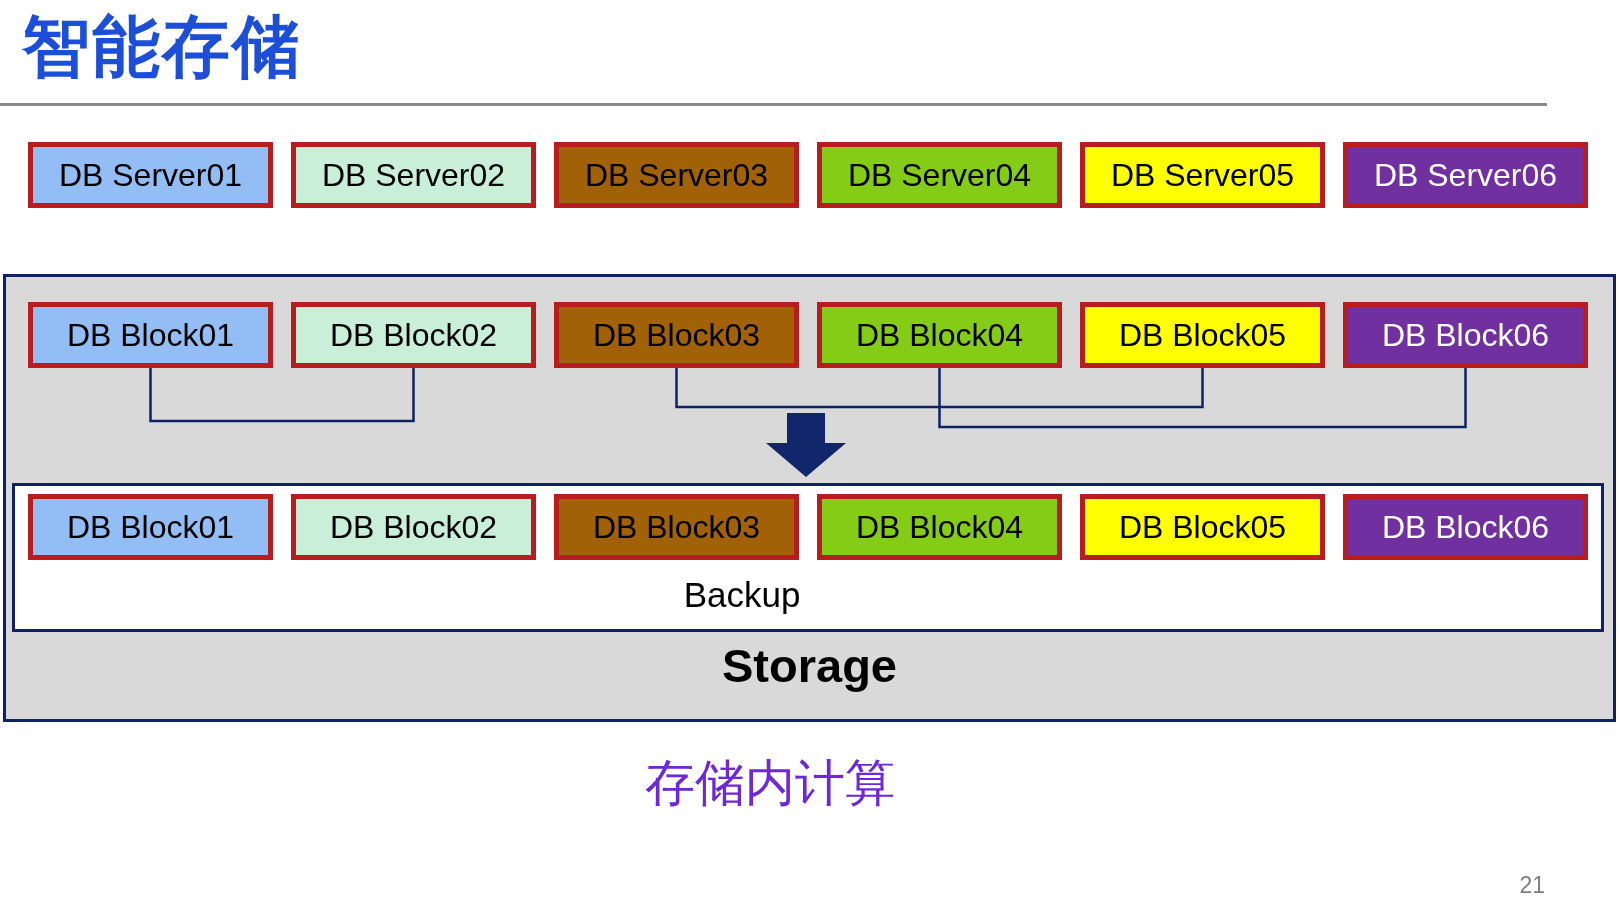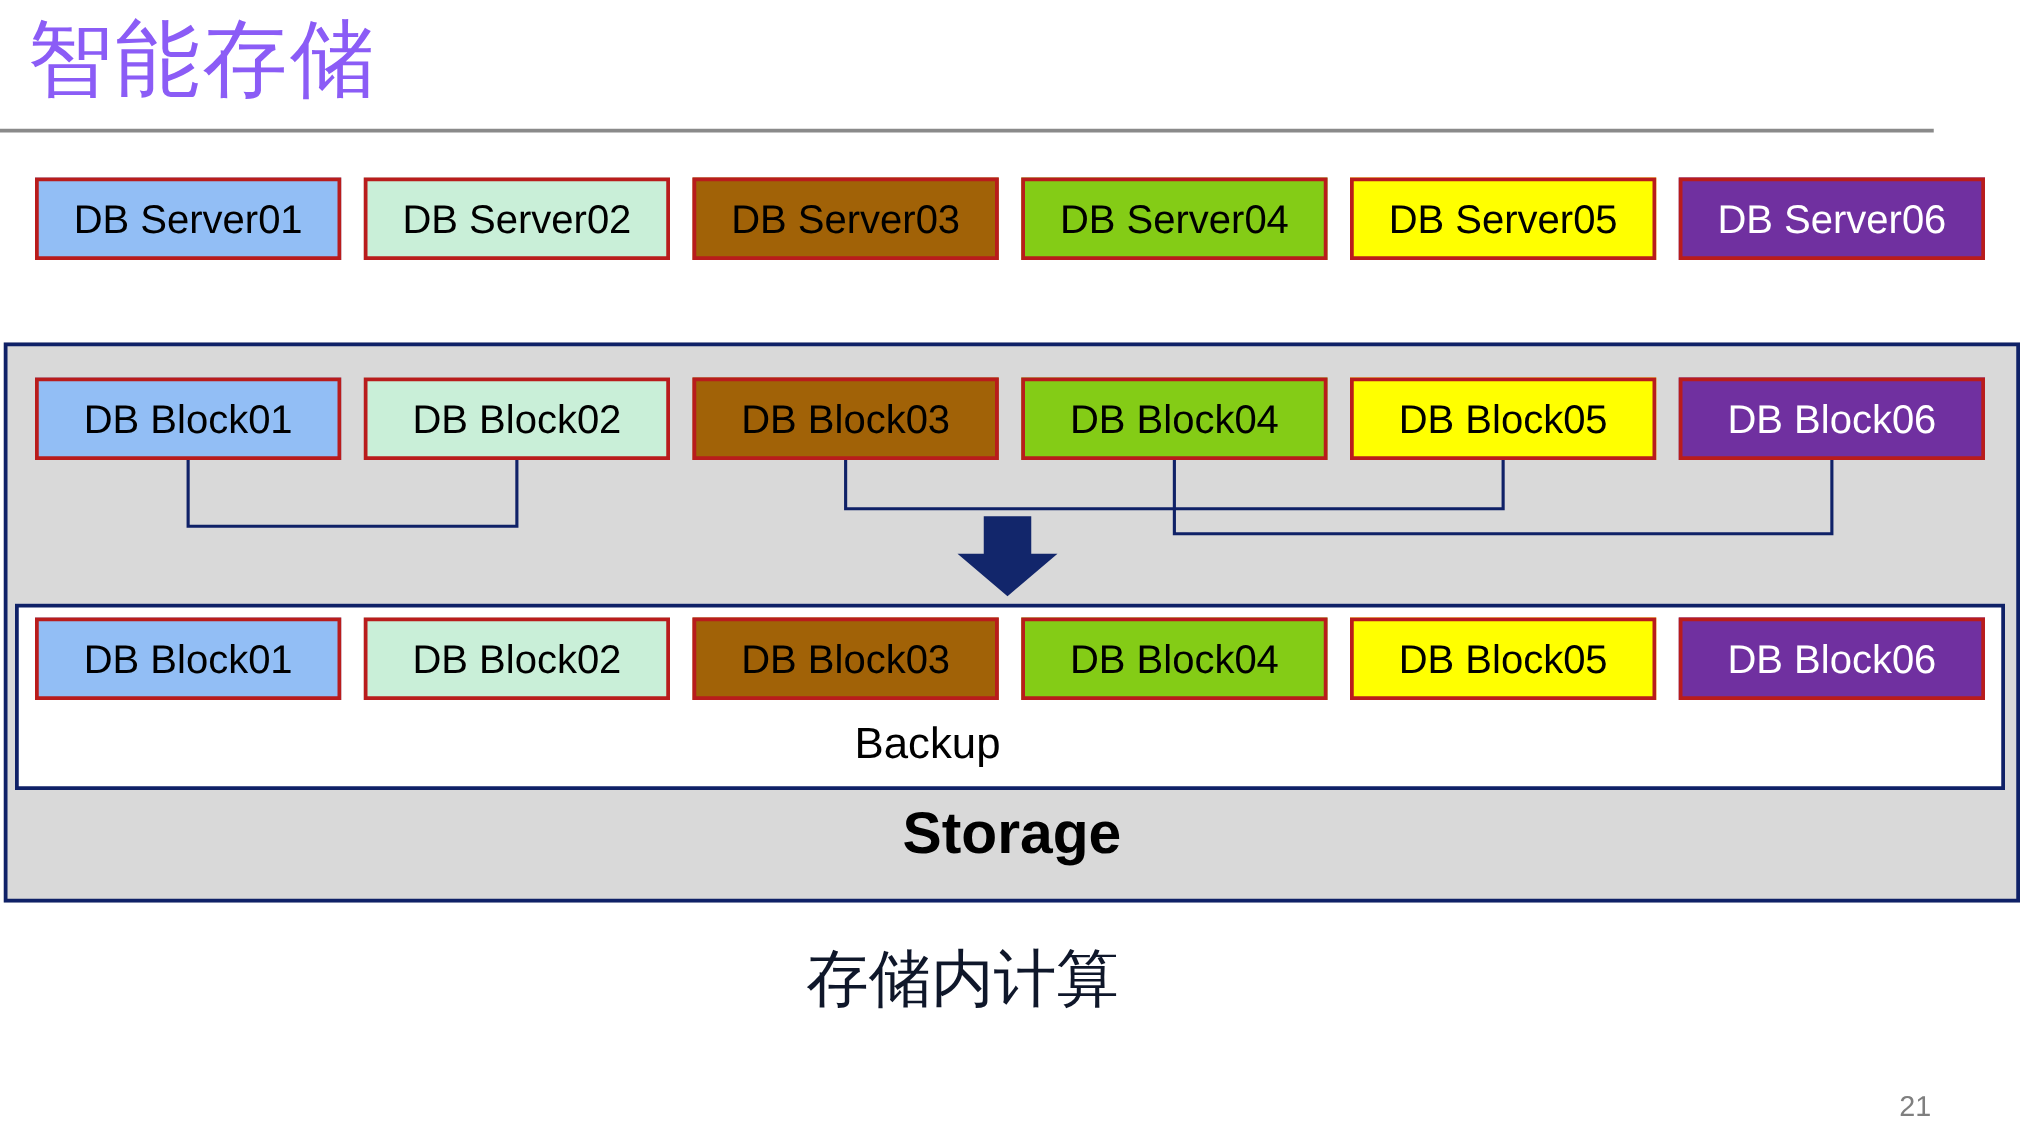--- a/index.html
+++ b/index.html
@@ -3,29 +3,29 @@
 <meta charset="utf-8">
 <style>
   html,body{margin:0;padding:0;}
   body{
     width:1620px;height:910px;position:relative;overflow:hidden;
     background:#ffffff;font-family:"Liberation Sans", sans-serif;color:#000;
   }
   
   .slide-title{
     position:absolute;left:22px;top:2px;
-    font-size:68px;font-weight:normal;color:#8b5cf6;letter-spacing:2px;
+    font-size:68px;font-weight:bold;color:#1d4ed8;letter-spacing:2px;
   }
   .title-rule{
     position:absolute;left:0;top:103px;width:1547px;height:3px;background:#8a8a8a;
   }
   
   .box{
     position:absolute;width:245px;height:66px;box-sizing:border-box;
-    border:3px solid #b91c1c;display:flex;align-items:center;justify-content:center;
+    border:5px solid #b91c1c;display:flex;align-items:center;justify-content:center;
     font-size:32px;line-height:1;white-space:nowrap;
   }
   .x0{left:28px}.x1{left:291px}.x2{left:554px}.x3{left:817px}.x4{left:1080px}.x5{left:1343px}
   .y-serv{top:142px}
   .y-b1{top:302px}
   .y-b2{top:494px}
   .c1{background:#92bef5}
   .c2{background:#c9efd8}
   .c3{background:#a16207}
   .c4{background:#84cc16}
@@ -49,21 +49,21 @@
     position:absolute;left:3px;top:638px;width:1613px;
     text-align:center;font-size:47px;font-weight:bold;color:#000;
   }
   
   .overlay{
     position:absolute;left:0;top:0;width:1620px;height:910px;pointer-events:none;
   }
   
   .caption{
     position:absolute;left:645px;top:746px;
-    font-size:50px;line-height:75px;color:#0f172a;
+    font-size:50px;line-height:75px;color:#6d28d9;
   }
   .page-number{
     position:absolute;top:872px;right:75px;font-size:23px;color:#7f7f7f;
   }
 </style>
 </head>
 <body>
 
 <div class="slide-title">智能存储</div>
 <div class="title-rule"></div>

